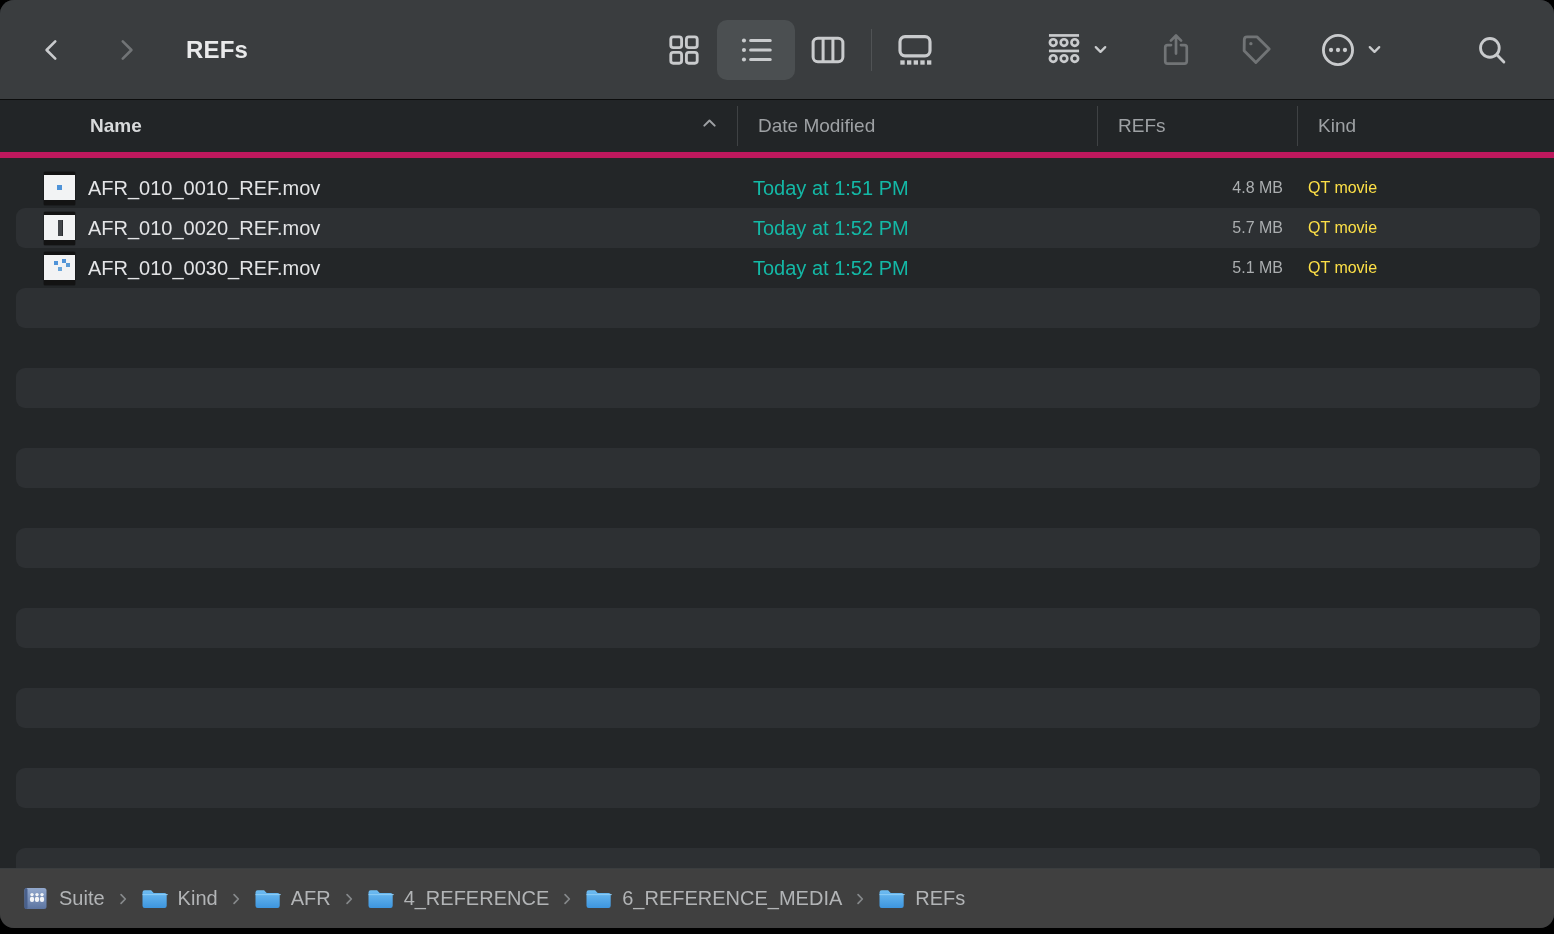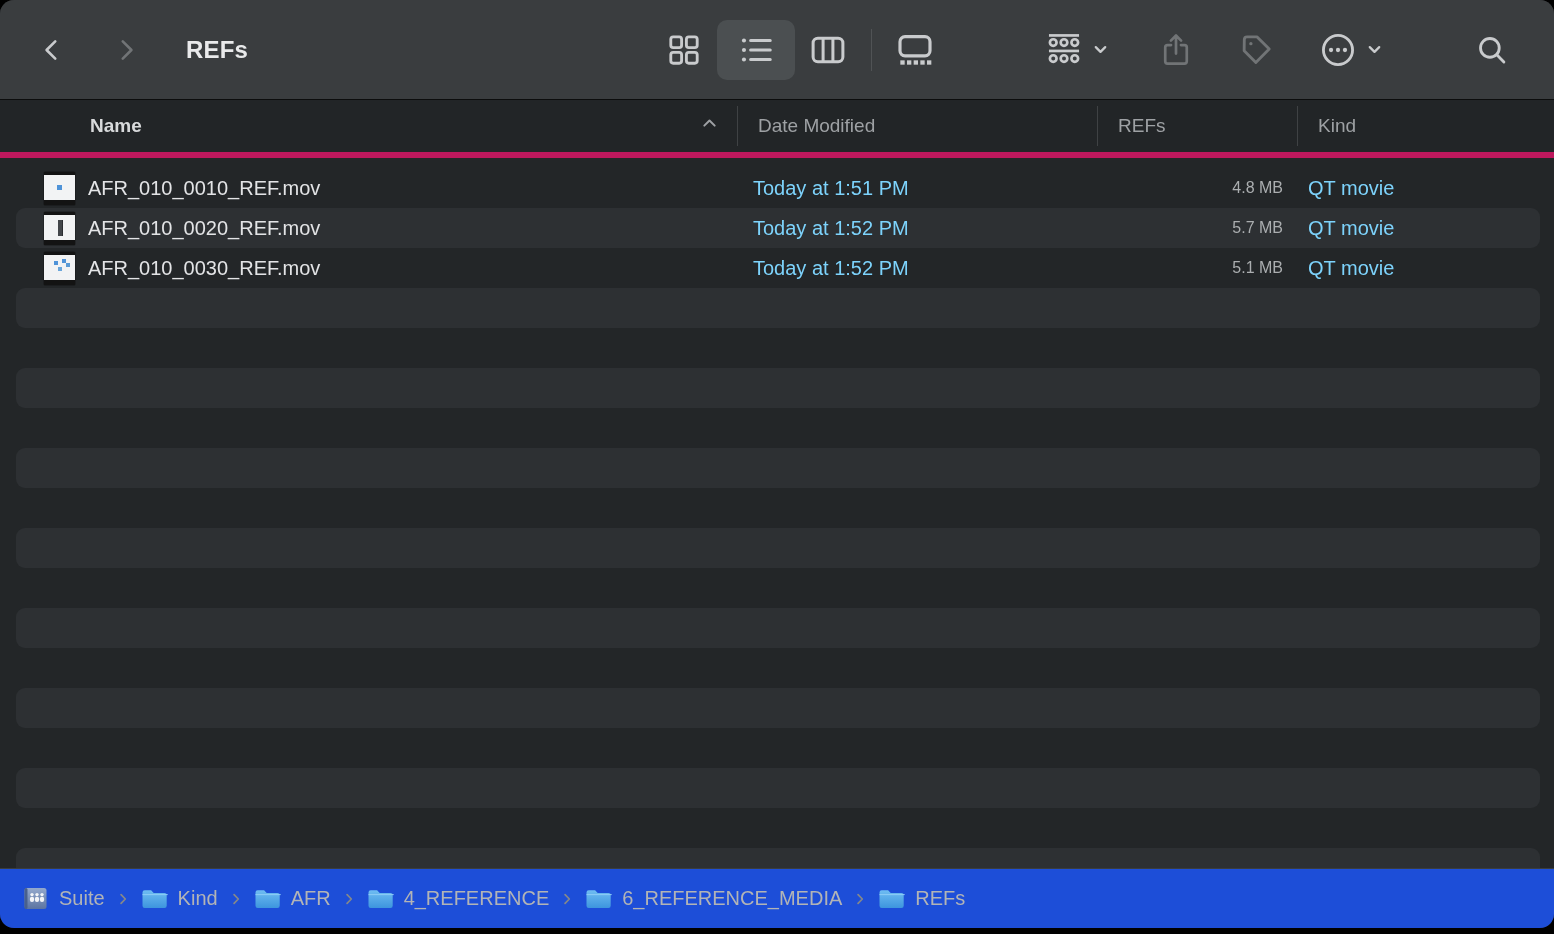--- a/index.html
+++ b/index.html
@@ -64,42 +64,42 @@
   .file-list{ flex:1 1 auto; overflow:hidden; padding-top:10px; position:relative; }
   .row-slot{ height:40px; position:relative; }
   .row-slot.striped::before{
     content:""; position:absolute; left:16px; right:14px; top:0; bottom:0;
     background:#2d3033; border-radius:9px;
   }
   .file-row{ display:flex; align-items:center; height:40px; position:relative; }
   .file-row > *{ position:relative; }
   .cell-name{ flex:0 0 737px; display:flex; align-items:center; padding-left:44px;
     color:#e3e4e6; font-size:20px; }
-  .cell-date{ flex:0 0 360px; padding-left:16px; color:#7dd3fc; font-size:20px; }
+  .cell-date{ flex:0 0 360px; padding-left:16px; color:#14b8a6; font-size:20px; }
   .cell-size{ flex:0 0 200px; padding-right:14px; text-align:right; color:#abaeb0; font-size:16px; }
-  .cell-kind{ flex:1 1 auto; padding-left:11px; color:#7dd3fc; font-size:20px; }
+  .cell-kind{ flex:1 1 auto; padding-left:11px; color:#fde047; font-size:16px; }
 
   
   .file-icon{
     width:31px; height:33px; background:#f2f3f4; position:relative;
     margin-right:13px; flex:0 0 31px; border-radius:1px;
     box-shadow:0 0 0 .5px rgba(0,0,0,.45);
   }
   .file-icon::before{ content:""; position:absolute; top:0; left:0; right:0; height:3px; background:#131313; }
   .file-icon::after{ content:""; position:absolute; bottom:0; left:0; right:0; height:5px; background:#131313; }
   .thumb-art{ position:absolute; }
   .movie-thumb-dot .thumb-art{ left:13px; top:13px; width:5px; height:5px; background:#4f93d8; }
   .movie-thumb-slate .thumb-art{ left:14px; top:8px; width:5px; height:16px; background:#43464a;
     box-shadow:inset -1px 0 0 rgba(0,0,0,.35); }
   .movie-thumb-dots .thumb-art{ left:10px; top:9px; width:4px; height:4px; background:#4f93d8;
     box-shadow:8px -2px 0 #4f93d8, 12px 2px 0 #5b9bd5, 4px 6px 0 #6aa6db; }
 
   
   .pathbar{
-    height:60px; flex:0 0 60px; background:#1d4ed8;
+    height:60px; flex:0 0 60px; background:#404040;
     border-top:1px solid #3a3d3f;
     display:flex; align-items:center; padding:0 20px 0 22px;
     color:#b2b4b6; font-size:20px; white-space:nowrap; overflow:hidden;
   }
   .path-item{ display:flex; align-items:center; gap:10px; }
   .path-sep{ margin:0 11px; color:#85888a; display:flex; align-items:center; }
   .path-icon{ display:flex; align-items:center; }
 </style>
 </head>
 <body>

